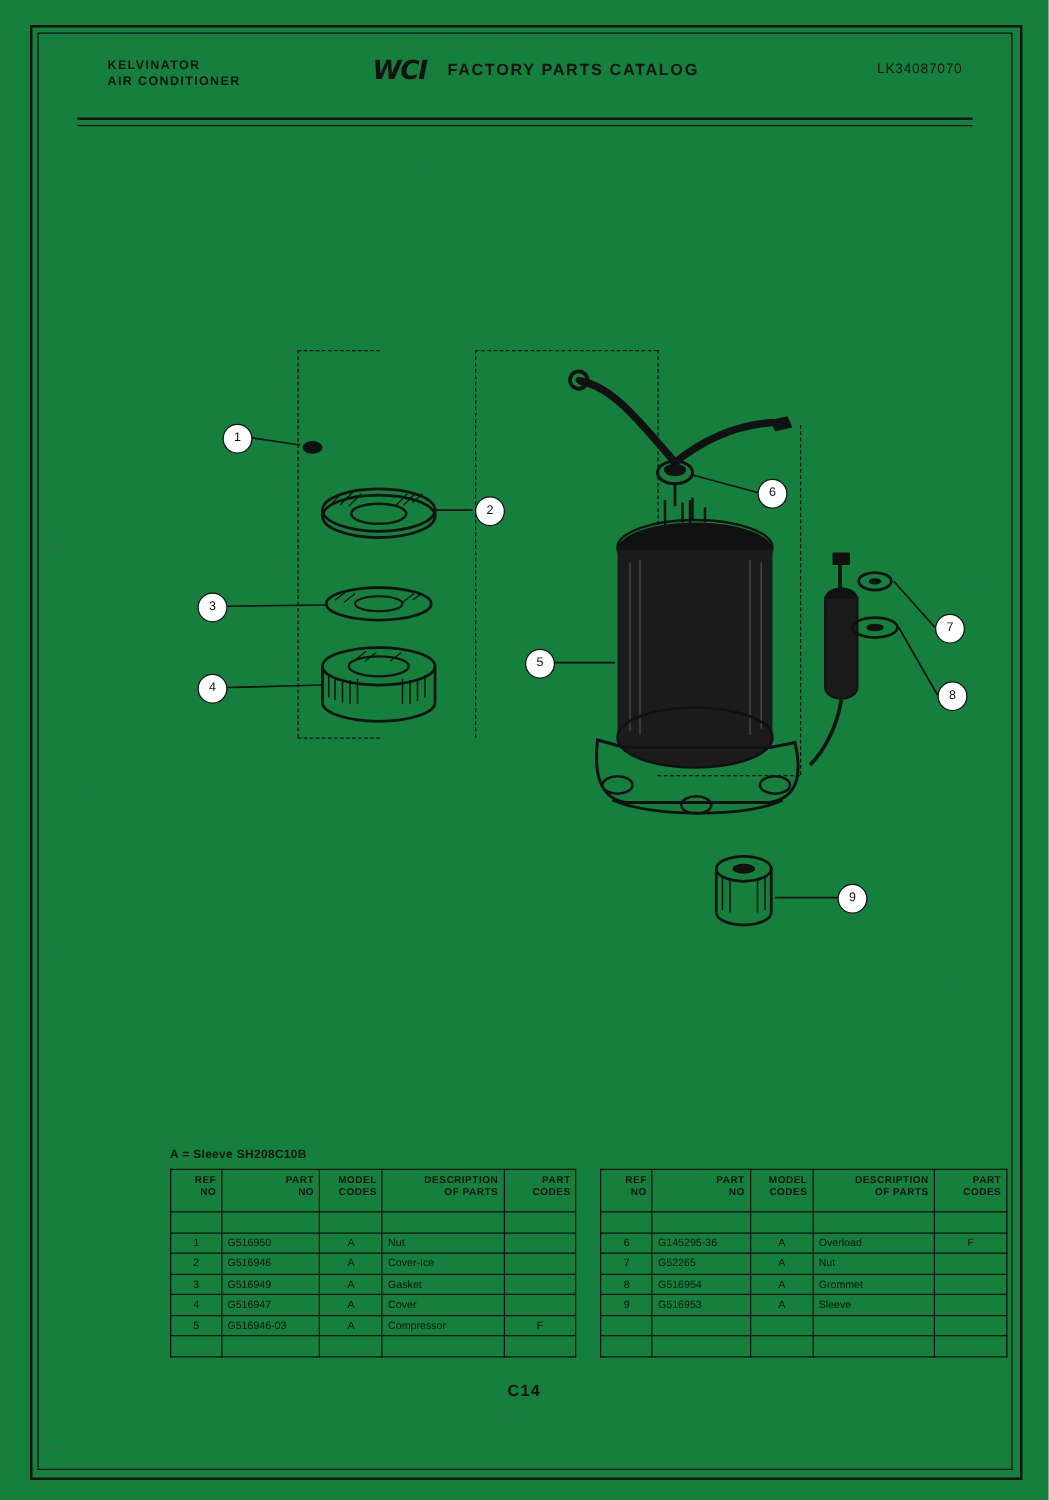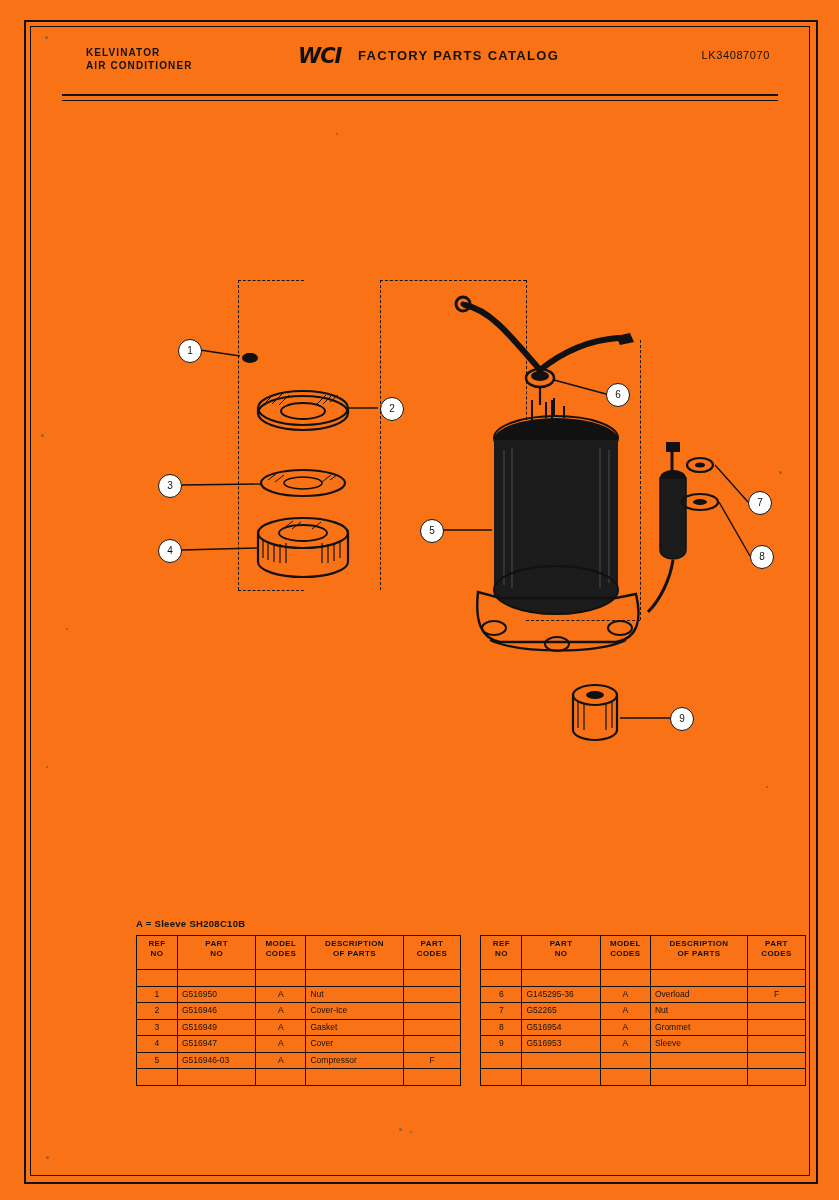--- a/index.html
+++ b/index.html
@@ -13,21 +13,21 @@
     font-family: "Liberation Sans", sans-serif;
     color: #111;
     position: relative;
     overflow: hidden;
   }
   .page {
     position: absolute;
     left: 0; top: 0;
     width: 839px;
     height: 1200px;
-    background: #f97316;
+    background: #15803d;
   }
   
   .scan-frame {
     position: absolute;
     left: 24px;
     top: 20px;
     width: 790px;
     height: 1160px;
     border: 2px solid #111;
   }
@@ -157,21 +157,21 @@
     border: 1px solid #111;
     padding: 0;
     vertical-align: top;
     font-weight: normal;
   }
   table.parts th {
     height: 30px;
     font-size: 8px;
     font-weight: bold;
     letter-spacing: 0.4px;
-    text-align: center;
+    text-align: right;
     padding: 3px 4px 0 4px;
     line-height: 10px;
   }
   table.parts td {
     padding: 2px 4px;
     line-height: 11.5px;
     height: 11.5px;
     font-size: 8.5px;
   }
   .cell-center { text-align: center; }
@@ -510,13 +510,14 @@
         <td class="col-gap"></td>
         <td class="col-ref"></td>
         <td class="col-part"></td>
         <td class="col-model"></td>
         <td class="col-desc"></td>
         <td class="col-pcodes"></td>
       </tr>
     </tbody>
   </table>
 
+  <div class="page-number">C14</div>
 </div>
 
 </body></html>

